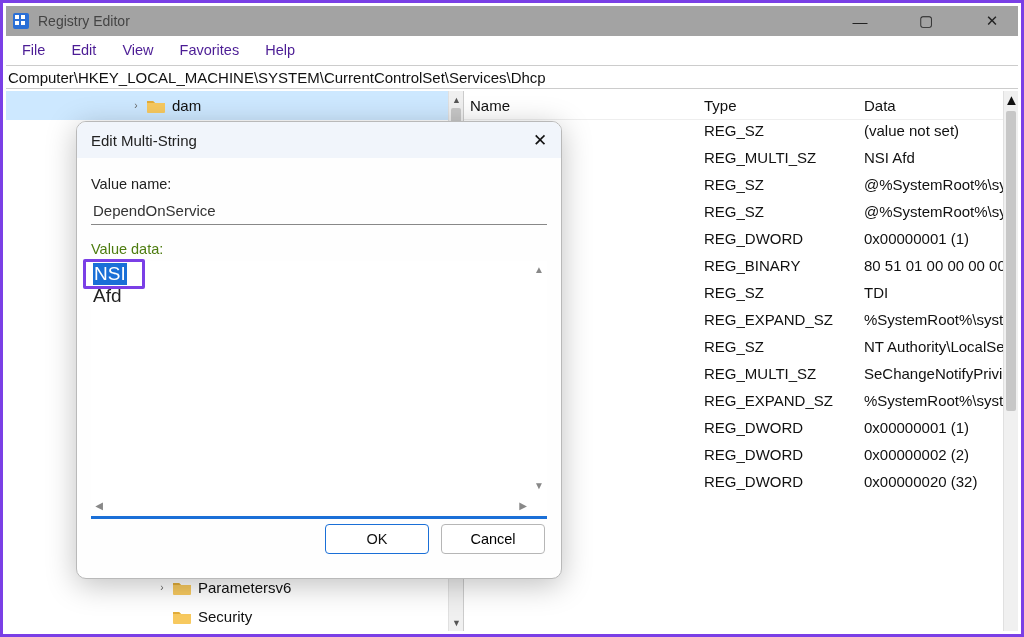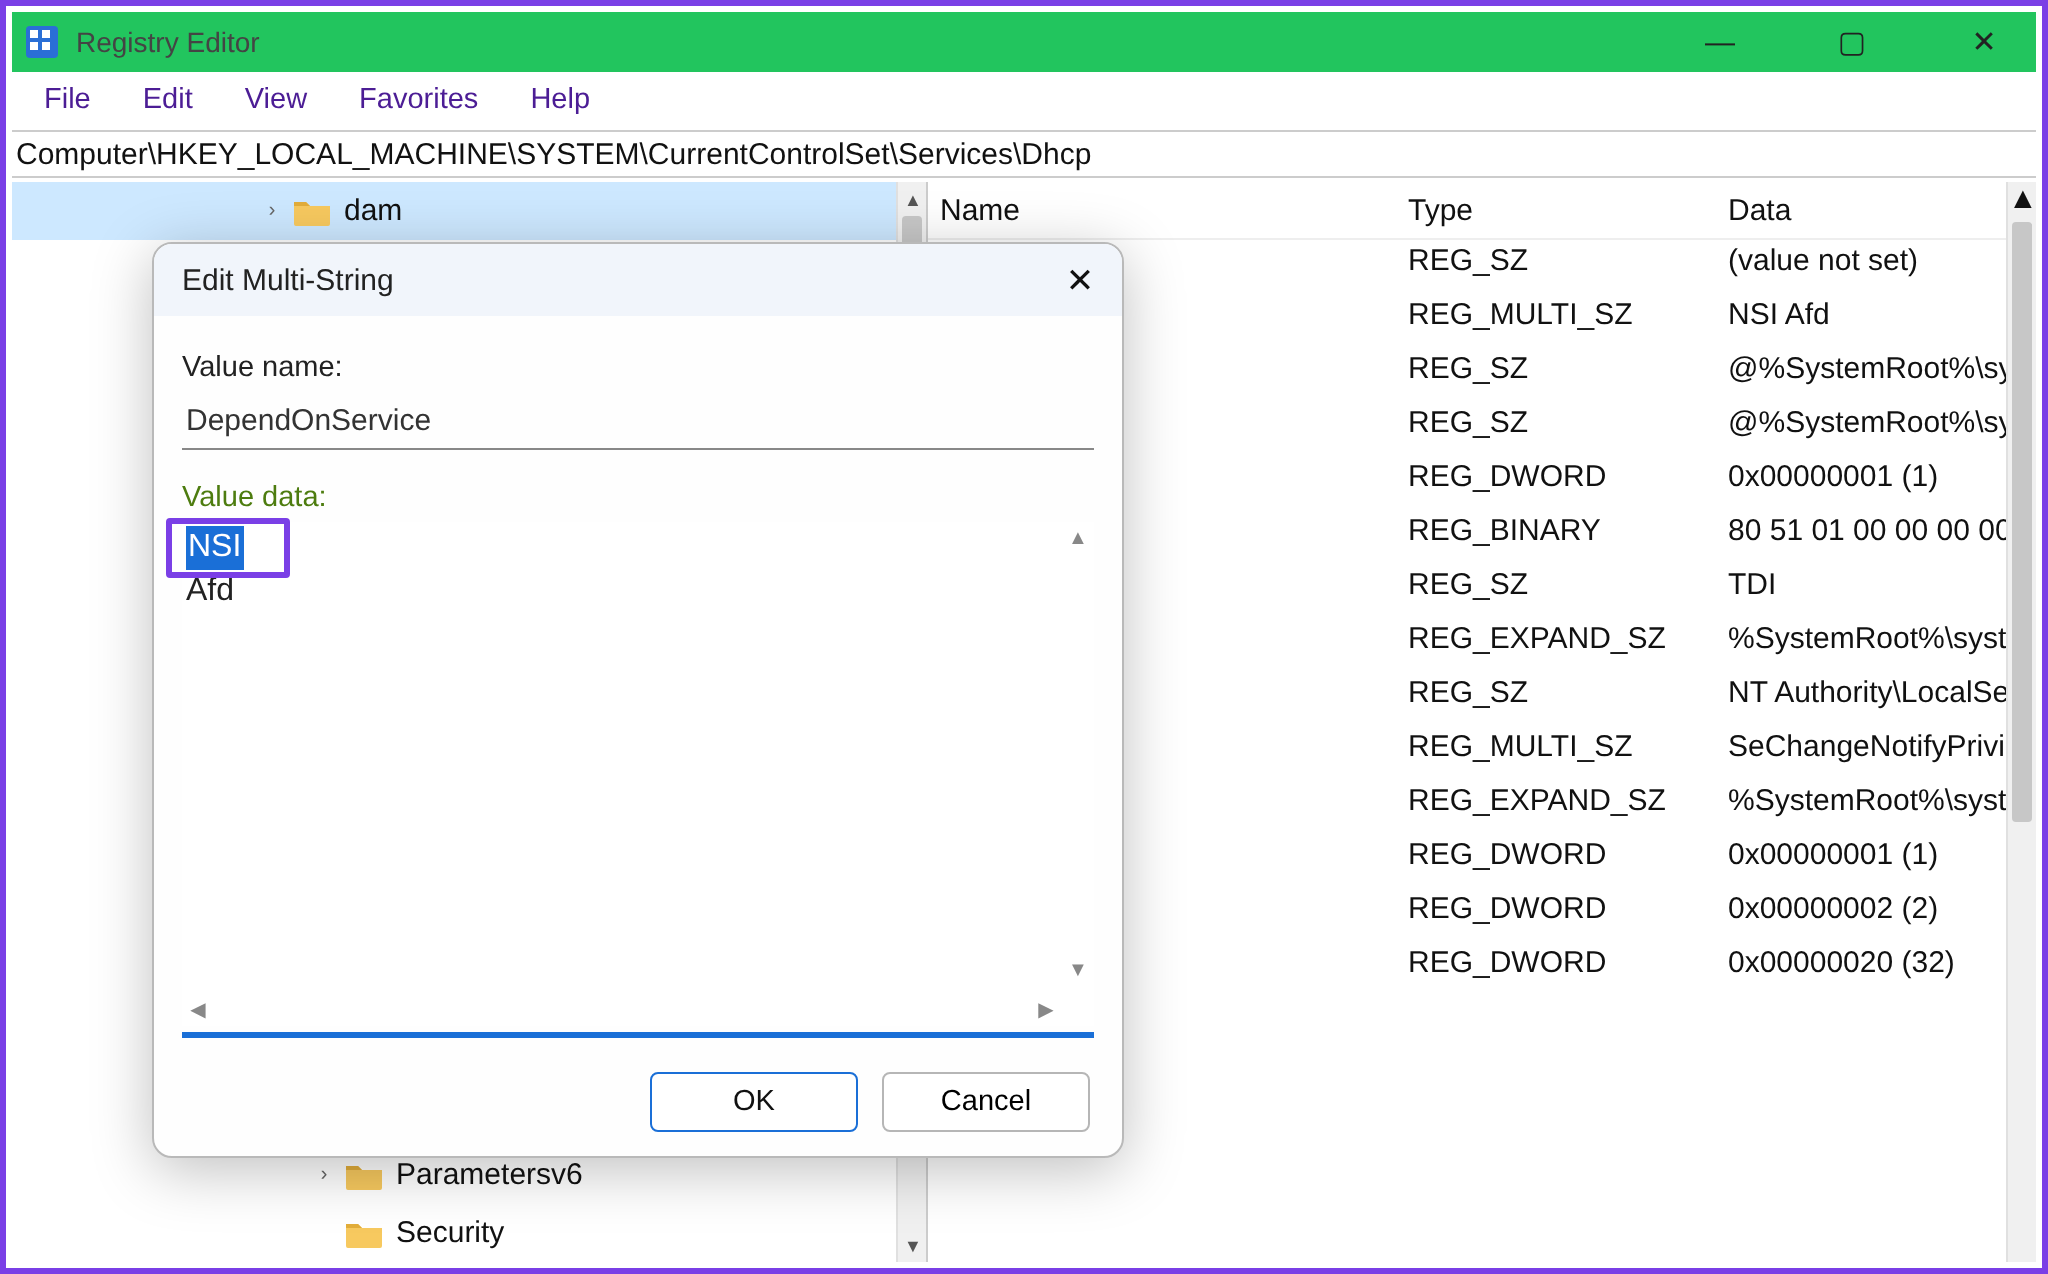--- a/index.html
+++ b/index.html
@@ -2,21 +2,21 @@
 <html><head>
 <meta charset="utf-8">
 <style>
   * { box-sizing: border-box; font-family: "Segoe UI", Tahoma, sans-serif; }
   html, body { margin:0; padding:0; width:1024px; height:637px; overflow:hidden; background:#fff; }
 
   
   .outer-frame { position:absolute; left:0; top:0; width:1024px; height:637px; border:3px solid #7a3fe6; }
 
   
-  .titlebar { position:absolute; left:3px; right:3px; top:3px; height:30px; background:#22c55e; display:flex; align-items:center; padding:0 6px; color:#444; font-size:14px; }
+  .titlebar { position:absolute; left:3px; right:3px; top:3px; height:30px; background:#a3a3a3; display:flex; align-items:center; padding:0 6px; color:#444; font-size:14px; }
   .title-icon { width:18px; height:18px; margin-right:8px; display:inline-block; }
   .title-icon svg { width:18px; height:18px; }
   .title-text { flex:0 0 auto; }
   .win-controls { position:absolute; right:8px; top:0; height:30px; display:flex; align-items:center; gap:30px; font-size:15px; color:#222; }
   .ctrl-btn { width:36px; height:24px; display:flex; align-items:center; justify-content:center; cursor:pointer; }
 
   .menubar { position:absolute; left:3px; right:3px; top:33px; height:27px; display:flex; align-items:center; padding:0 4px; gap:2px; font-size:14.5px; color:#4c1d95; }
   .menu-item { padding:2px 12px; }
 
   .addrbar { position:absolute; left:3px; right:3px; top:62px; height:24px; border-top:1px solid #ccc; border-bottom:1px solid #ccc; background:#fff; display:flex; align-items:center; padding:0 2px; font-size:15px; color:#111; }
@@ -53,33 +53,33 @@
 
   
   .modal { position:absolute; left:73px; top:118px; width:486px; height:458px; background:#fefefe; border:1px solid #b9b9b9; border-radius:10px; box-shadow:0 6px 30px rgba(0,0,0,0.25); overflow:hidden; font-size:14.5px; color:#222; }
   .modal-title { position:absolute; left:0; right:0; top:0; height:36px; background:#f1f5fb; display:flex; align-items:center; padding:0 14px; font-size:15px; }
   .modal-close { position:absolute; right:8px; top:6px; width:26px; height:24px; display:flex; align-items:center; justify-content:center; font-size:17px; cursor:pointer; color:#111; }
   .modal-body { position:absolute; left:14px; right:14px; top:48px; bottom:56px; }
   .vn-label { margin-top:6px; font-size:14.5px; color:#222; }
   .vn-field { width:100%; border:none; border-bottom:1px solid #888; background:transparent; font-size:15px; padding:4px 2px 5px 2px; margin-top:6px; color:#333; outline:none; }
   .vd-label { margin-top:16px; font-size:14.5px; color:#4d7c0f; }
   .vd-box { position:relative; margin-top:4px; height:252px; background:#fff; }
-  .vd-lines { position:absolute; left:2px; right:20px; top:2px; bottom:24px; font-size:16px; line-height:22px; font-family: "Segoe UI", Tahoma, sans-serif; }
+  .vd-lines { position:absolute; left:2px; right:20px; top:2px; bottom:24px; font-size:19px; line-height:22px; font-family: "Segoe UI", Tahoma, sans-serif; }
   .vd-line { white-space:pre; }
   .vd-line.sel { display:inline-block; background:#1a6fd7; color:#fff; padding:0 1px; }
   .vd-vscroll { position:absolute; right:0; top:0; bottom:20px; width:16px; }
   .vd-vscroll .arrow { position:absolute; left:0; width:16px; height:16px; display:flex; align-items:center; justify-content:center; font-size:10px; color:#888; }
   .vd-hscroll { position:absolute; left:0; right:16px; bottom:0; height:16px; }
   .vd-hscroll .arrow { position:absolute; top:0; width:16px; height:16px; display:flex; align-items:center; justify-content:center; font-size:10px; color:#888; }
   .vd-underline { position:absolute; left:0; right:0; bottom:-6px; height:3px; background:#1a6fd7; }
 
   
   .purple-box { position:absolute; border:3px solid #7a3fe6; border-radius:2px; pointer-events:none; }
 
-  .modal-buttons { position:absolute; right:16px; bottom:12px; display:flex; gap:12px; }
+  .modal-buttons { position:absolute; right:16px; bottom:24px; display:flex; gap:12px; }
   .btn { width:104px; height:30px; border:1px solid #b6b6b6; background:#fff; border-radius:4px; font-size:14.5px; cursor:pointer; }
   .btn.primary { border-color:#1a6fd7; color:#111; }
 </style>
 </head>
 <body>
 
 <div class="outer-frame">
 
   <div class="titlebar">
     <span class="title-icon">

